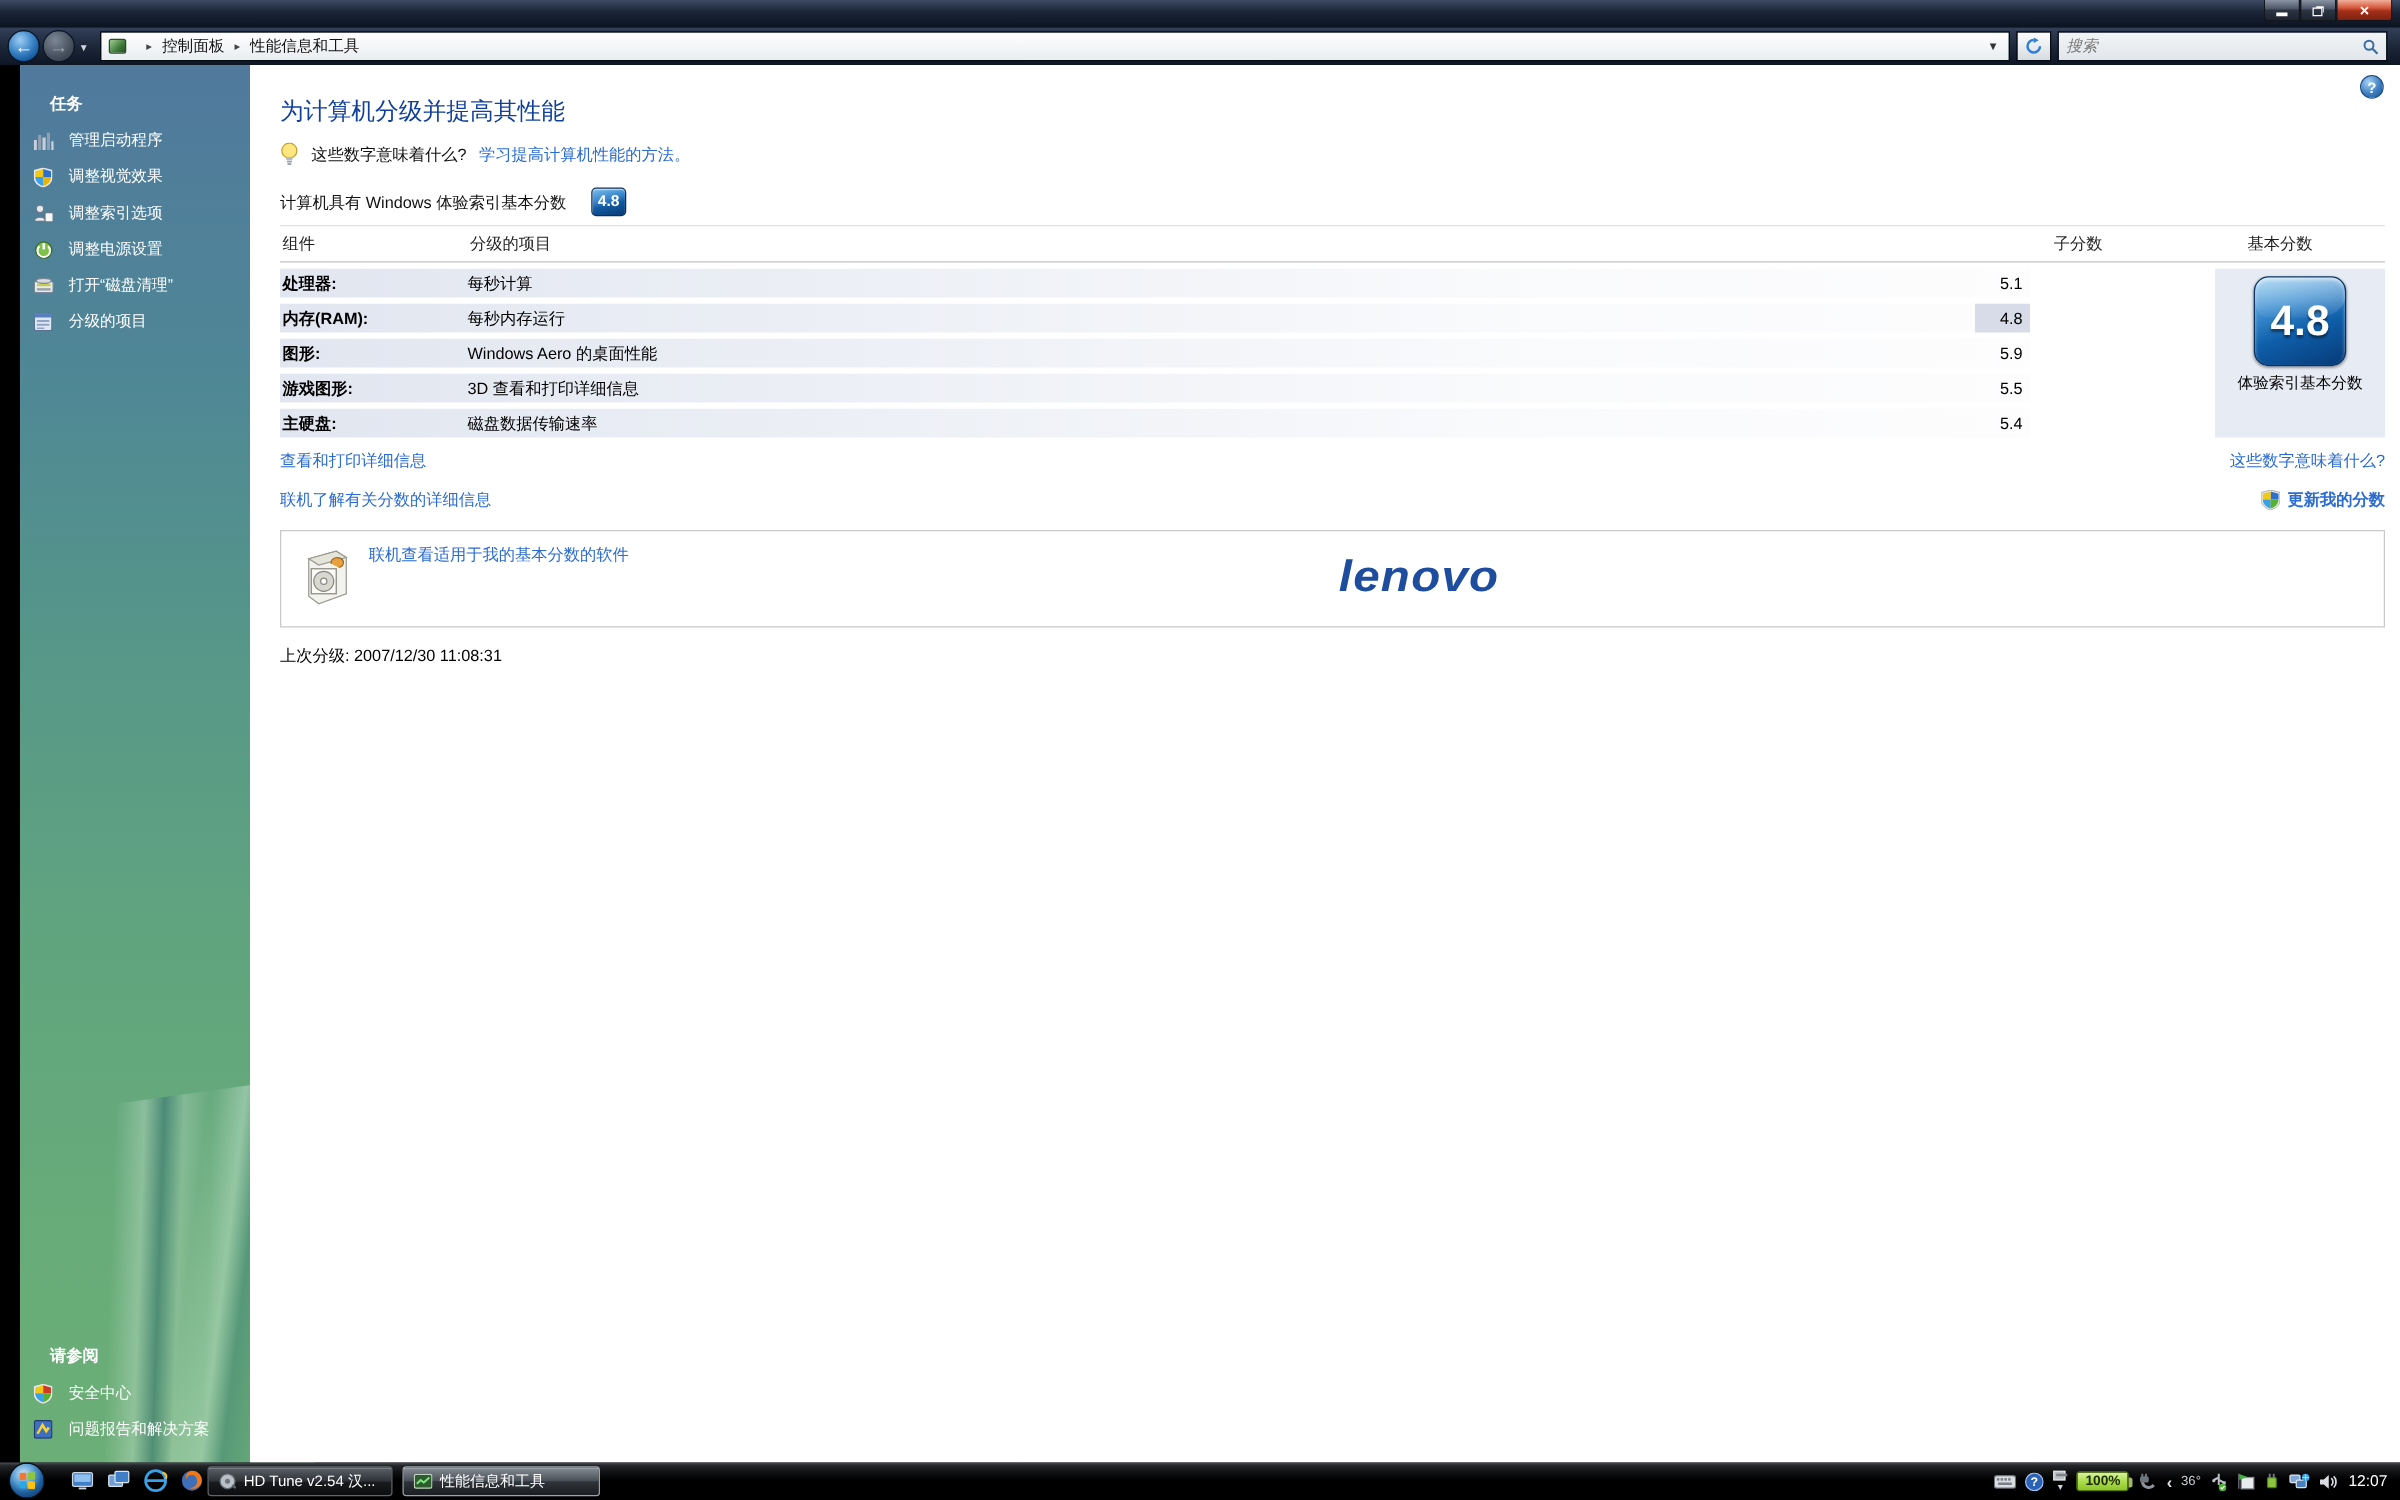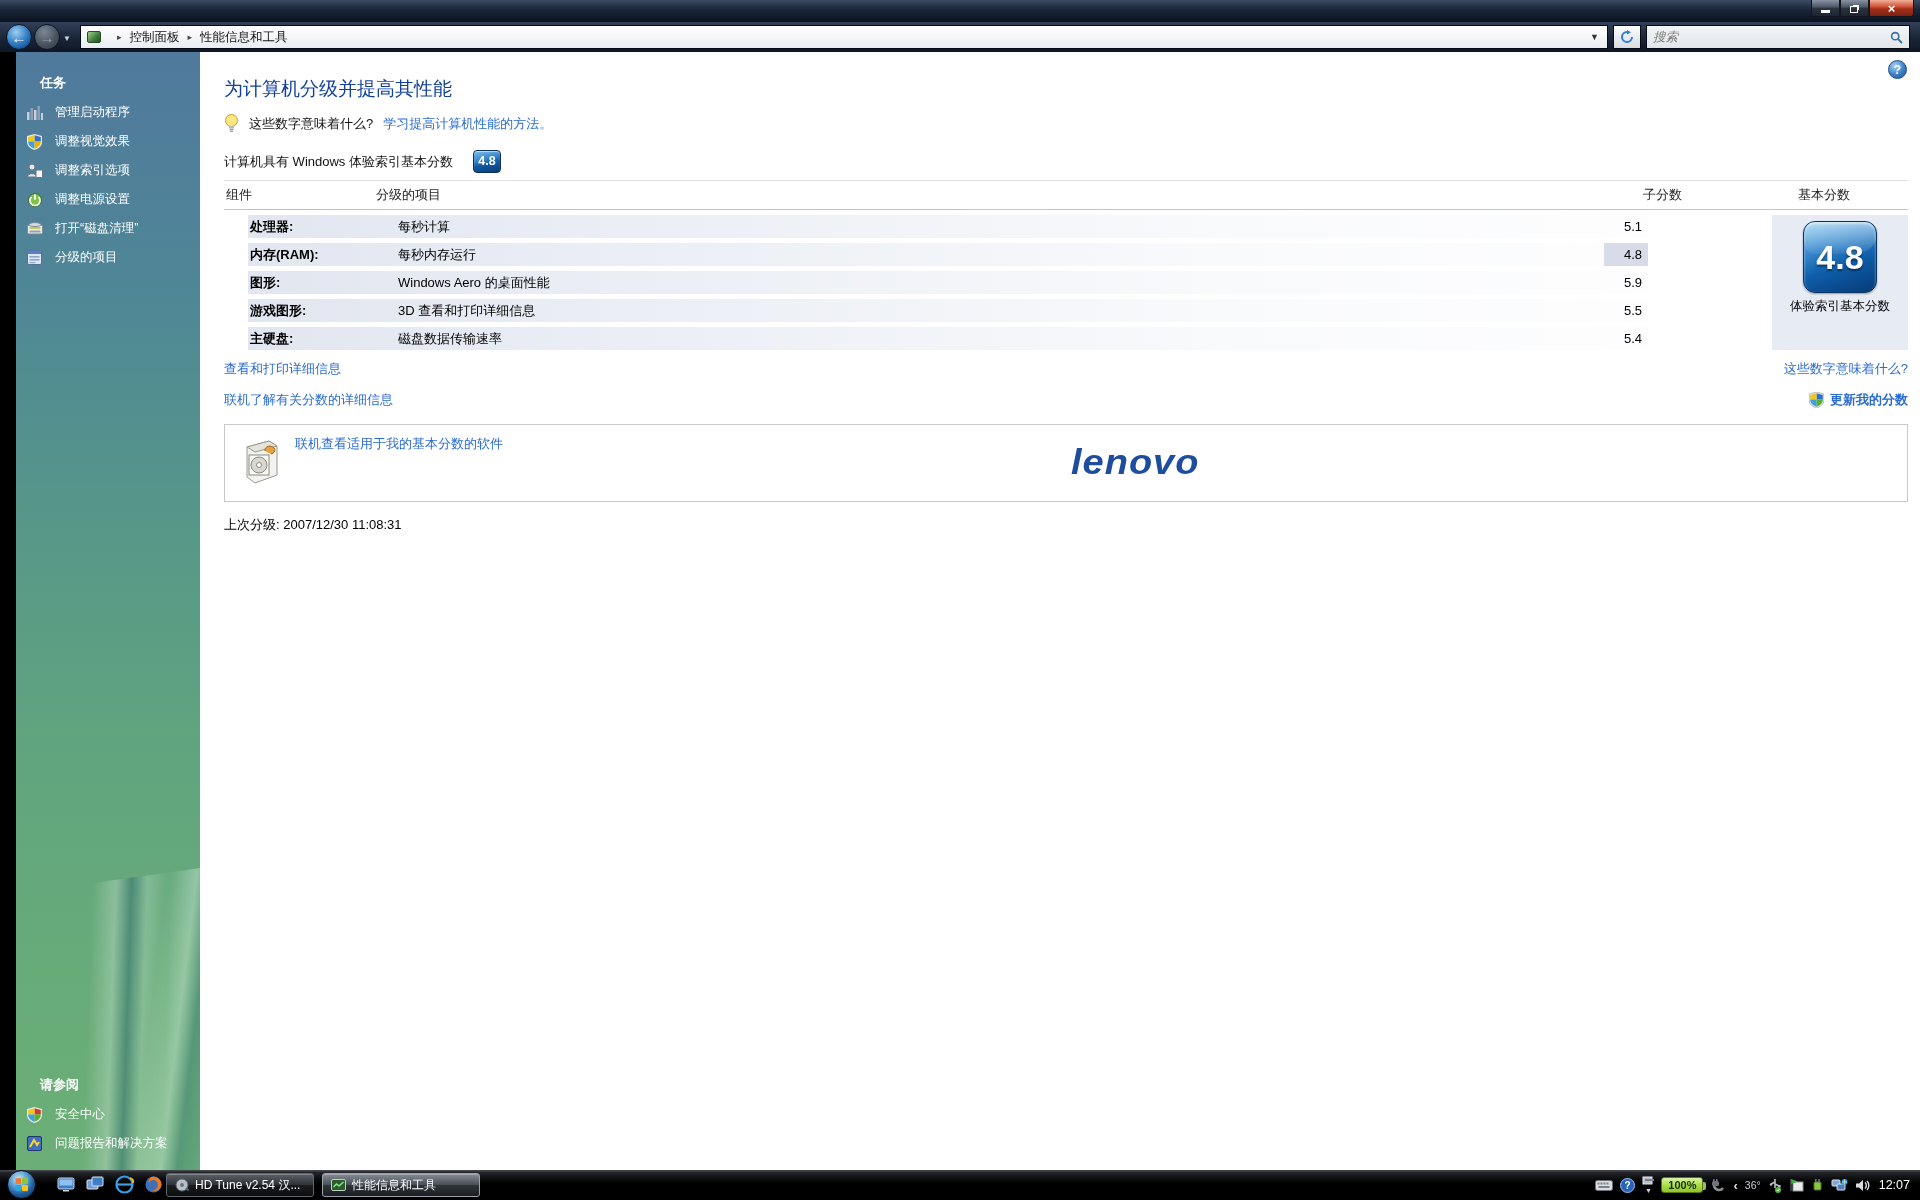--- a/index.html
+++ b/index.html
@@ -81,21 +81,21 @@
 
   
   .wei-table { position:absolute; left:24px; top:128px; width:1684px; }
   .thead { display:flex; height:30px; align-items:center; border-top:1px solid #e0e0e0; border-bottom:1px solid #c3c3c3; color:#1e1e1e; }
   .th-comp { width:152px; padding-left:2px; }
   .th-item { flex:1; }
   .th-sub { width:60px; text-align:right; margin-right:116px; }
   .th-base { width:110px; }
   .tbody { position:relative; margin-top:5px; }
   .trow { display:flex; height:23px; margin-bottom:5px; align-items:center; color:#000;
-    background:linear-gradient(90deg,#e2e6f0 0%,#edf0f6 35%,#f9fafc 70%,#fdfdfe 100%); width:1400px;margin-left:24px; }
+    background:linear-gradient(90deg,#e2e6f0 0%,#edf0f6 35%,#f9fafc 70%,#fdfdfe 100%); width:1400px; }
   .td-comp { width:150px; padding-left:2px; font-weight:bold; }
   .td-item { flex:1; }
   .td-sub { width:44px; text-align:right; padding-right:6px; align-self:stretch; line-height:23px; }
   .td-sub.hl { background:#d7dce8; }
   .base-panel { position:absolute; right:0; top:0; width:136px; height:135px; background:#e7ebf4;
     display:flex; flex-direction:column; align-items:center; }
   .badge-lg { width:74px; height:72px; margin-top:6px; border-radius:12px; border:1px solid #0a3martin;
     border:1px solid #0a335f; position:relative; overflow:hidden;
     background:linear-gradient(160deg,#7ec2ec 0%,#3f90d2 30%,#0f5fab 58%,#063a77 100%);
     box-shadow:inset 0 2px 3px rgba(255,255,255,.55), 0 1px 2px rgba(0,0,0,.35);

